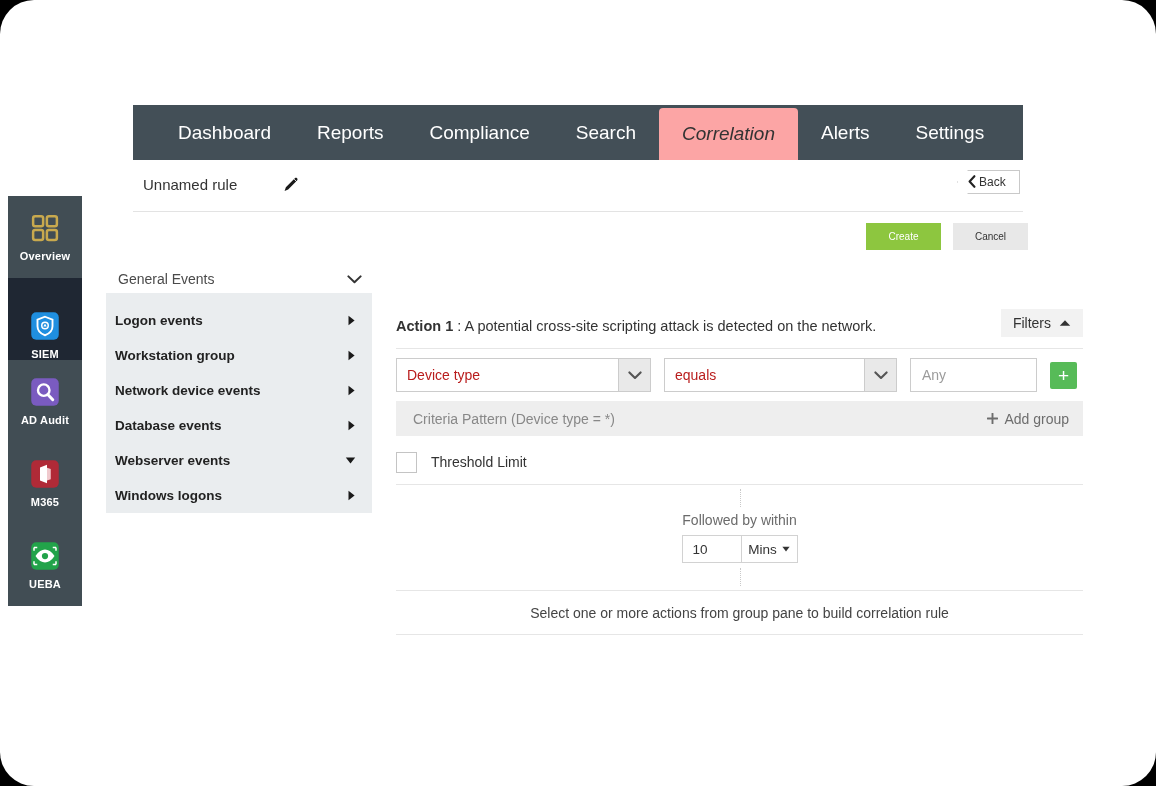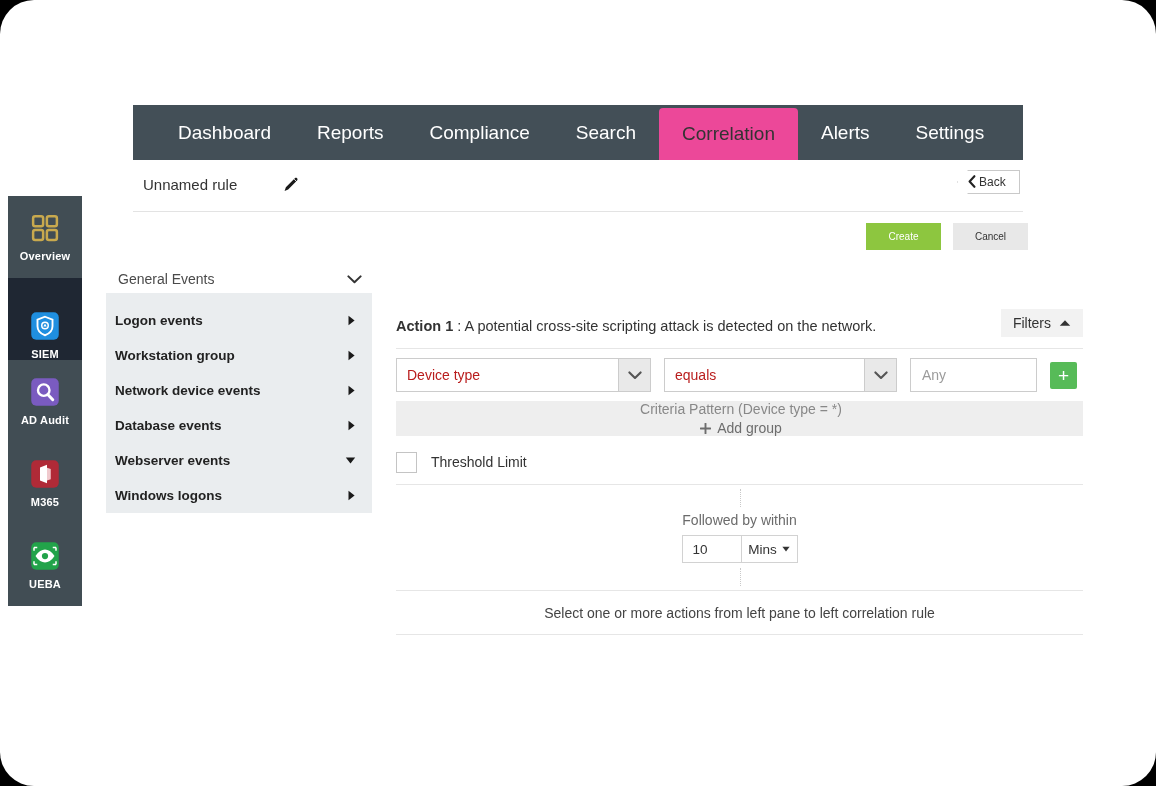--- a/index.html
+++ b/index.html
@@ -46,23 +46,24 @@
     background: #434f57;
   }
   #topnav-list { display: flex; height: 100%; align-items: stretch; padding-left: 22px; }
   .nav-tab {
     display: flex; align-items: center; justify-content: center;
     padding: 0 23px;
     font-size: 19px; color: #ffffff; cursor: pointer;
     white-space: nowrap;
   }
   .nav-tab.active {
-    background: #ec4899; color: #333333;
+    background: #fca5a5; color: #333333;
     margin-top: 3px;
     border-radius: 4px 4px 0 0;
+    font-style: italic;
   }
 
   
   #rule-bar {
     position: absolute; left: 133px; top: 160px;
     width: 890px; height: 52px;
     border-bottom: 1px solid #e3e3e3;
     background:#fff;
   }
   #rule-name {
@@ -196,21 +197,21 @@
     font-size: 19px; line-height: 1; cursor: pointer; border-radius: 2px;
     font-weight: 400;
   }
 
   #criteria-row {
     margin-top: 9px;
     height: 35px;
     background: #eeeeee;
     display: flex; align-items: center; justify-content: space-between;
     padding: 0 14px 0 17px;
-    font-size: 14px; color: #888888; flex-direction: column;
+    font-size: 14px; color: #888888;
   }
   #add-group { display:flex; align-items:center; gap:6px; cursor:pointer; color:#6d6d6d; }
 
   #threshold-row {
     margin-top: 10px;
     height: 39px;
     display: flex; align-items: center; gap: 14px;
     border-bottom: 1px solid #e6e6e6;
     padding-bottom: 6px;
   }
@@ -465,18 +466,18 @@
           <span>Mins</span>
           <svg width="8" height="6" viewBox="0 0 8 6">
             <polygon points="0.4,0.8 7.6,0.8 4,5.4" fill="#333333"></polygon>
           </svg>
         </div>
       </div>
       <div class="dotline" id="dotline-bot"></div>
     </div>
 
     <div id="hint-row">
-      <span>Select one or more actions from left pane to left correlation rule</span>
+      <span>Select one or more actions from group pane to build correlation rule</span>
     </div>
 
   </div>
 
 </div>
 
 </body></html>

